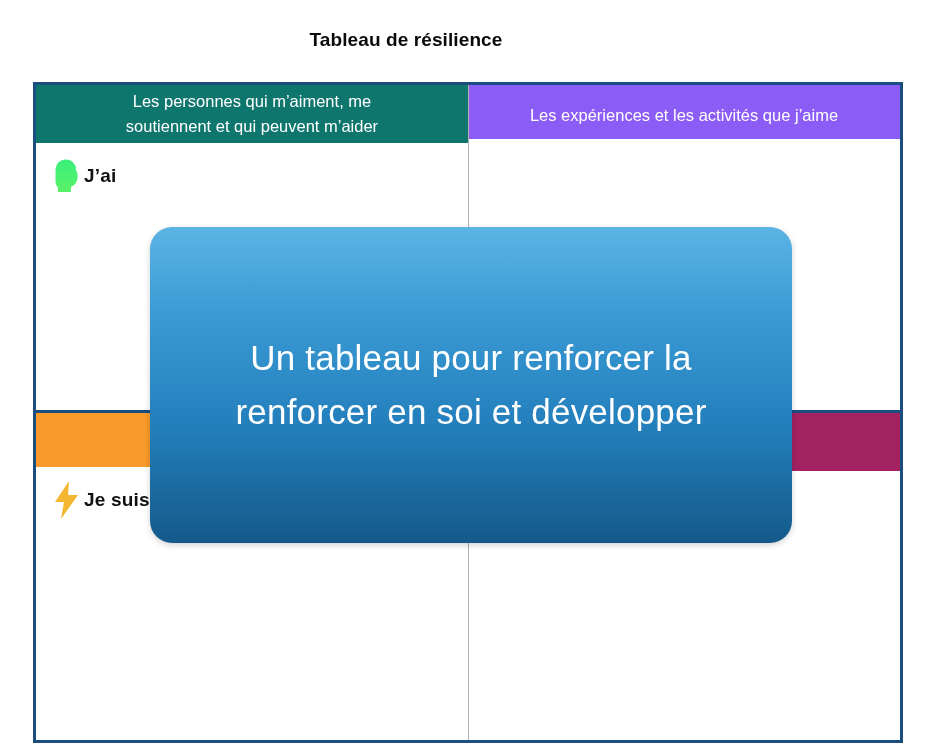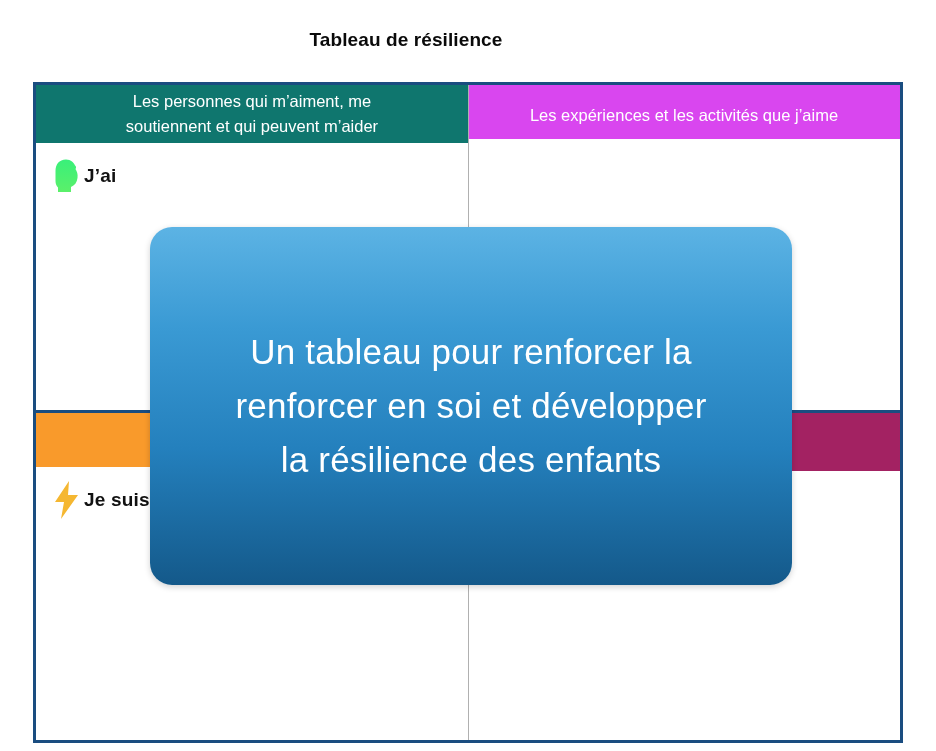--- a/index.html
+++ b/index.html
@@ -83,21 +83,21 @@
     width: 100%;
     box-sizing: border-box;
     color: #ffffff;
     font-size: 16.5px;
     line-height: 25px;
     text-align: center;
     padding: 4px 6px;
     font-weight: normal;
   }
   .band-green   { background: #0f766e; min-height: 54px; }
-  .band-blue    { background: #d946ef; min-height: 54px; padding-top: 18px; }
+  .band-blue    { background: #8b5cf6; min-height: 54px; padding-top: 18px; }
   .band-orange  { background: #f99a2b; min-height: 54px; padding-top: 18px; }
   .band-magenta { background: #a32262; min-height: 54px; }
 
   .band-line { display: block; }
 
   
   .prompt-row {
     display: flex;
     align-items: center;
     padding: 12px 0 0 14px;
@@ -118,21 +118,21 @@
     justify-content: center;
     flex: 0 0 34px;
   }
 
   
   .callout {
     position: absolute;
     left: 150px;
     top: 227px;
     width: 642px;
-    height: 358px;
+    height: 316px;
     border-radius: 22px;
     background: linear-gradient(180deg, #5cb3e4 0%, #3a9ad4 28%, #2480bd 62%, #14598a 100%);
     box-shadow: 0 2px 6px rgba(0,0,0,0.18);
     display: flex;
     align-items: center;
     justify-content: center;
     box-sizing: border-box;
     padding: 8px 26px;
   }
   .callout-text {
@@ -214,15 +214,14 @@
 
     <div class="v-divider"></div>
 
   </div>
 </div>
 
 <div class="callout">
   <div class="callout-text">
     <span>Un tableau pour renforcer la</span><br>
     <span>renforcer en soi et développer</span><br>
-    <span>la résilience des enfants</span>
   </div>
 </div>
 
 </body></html>

